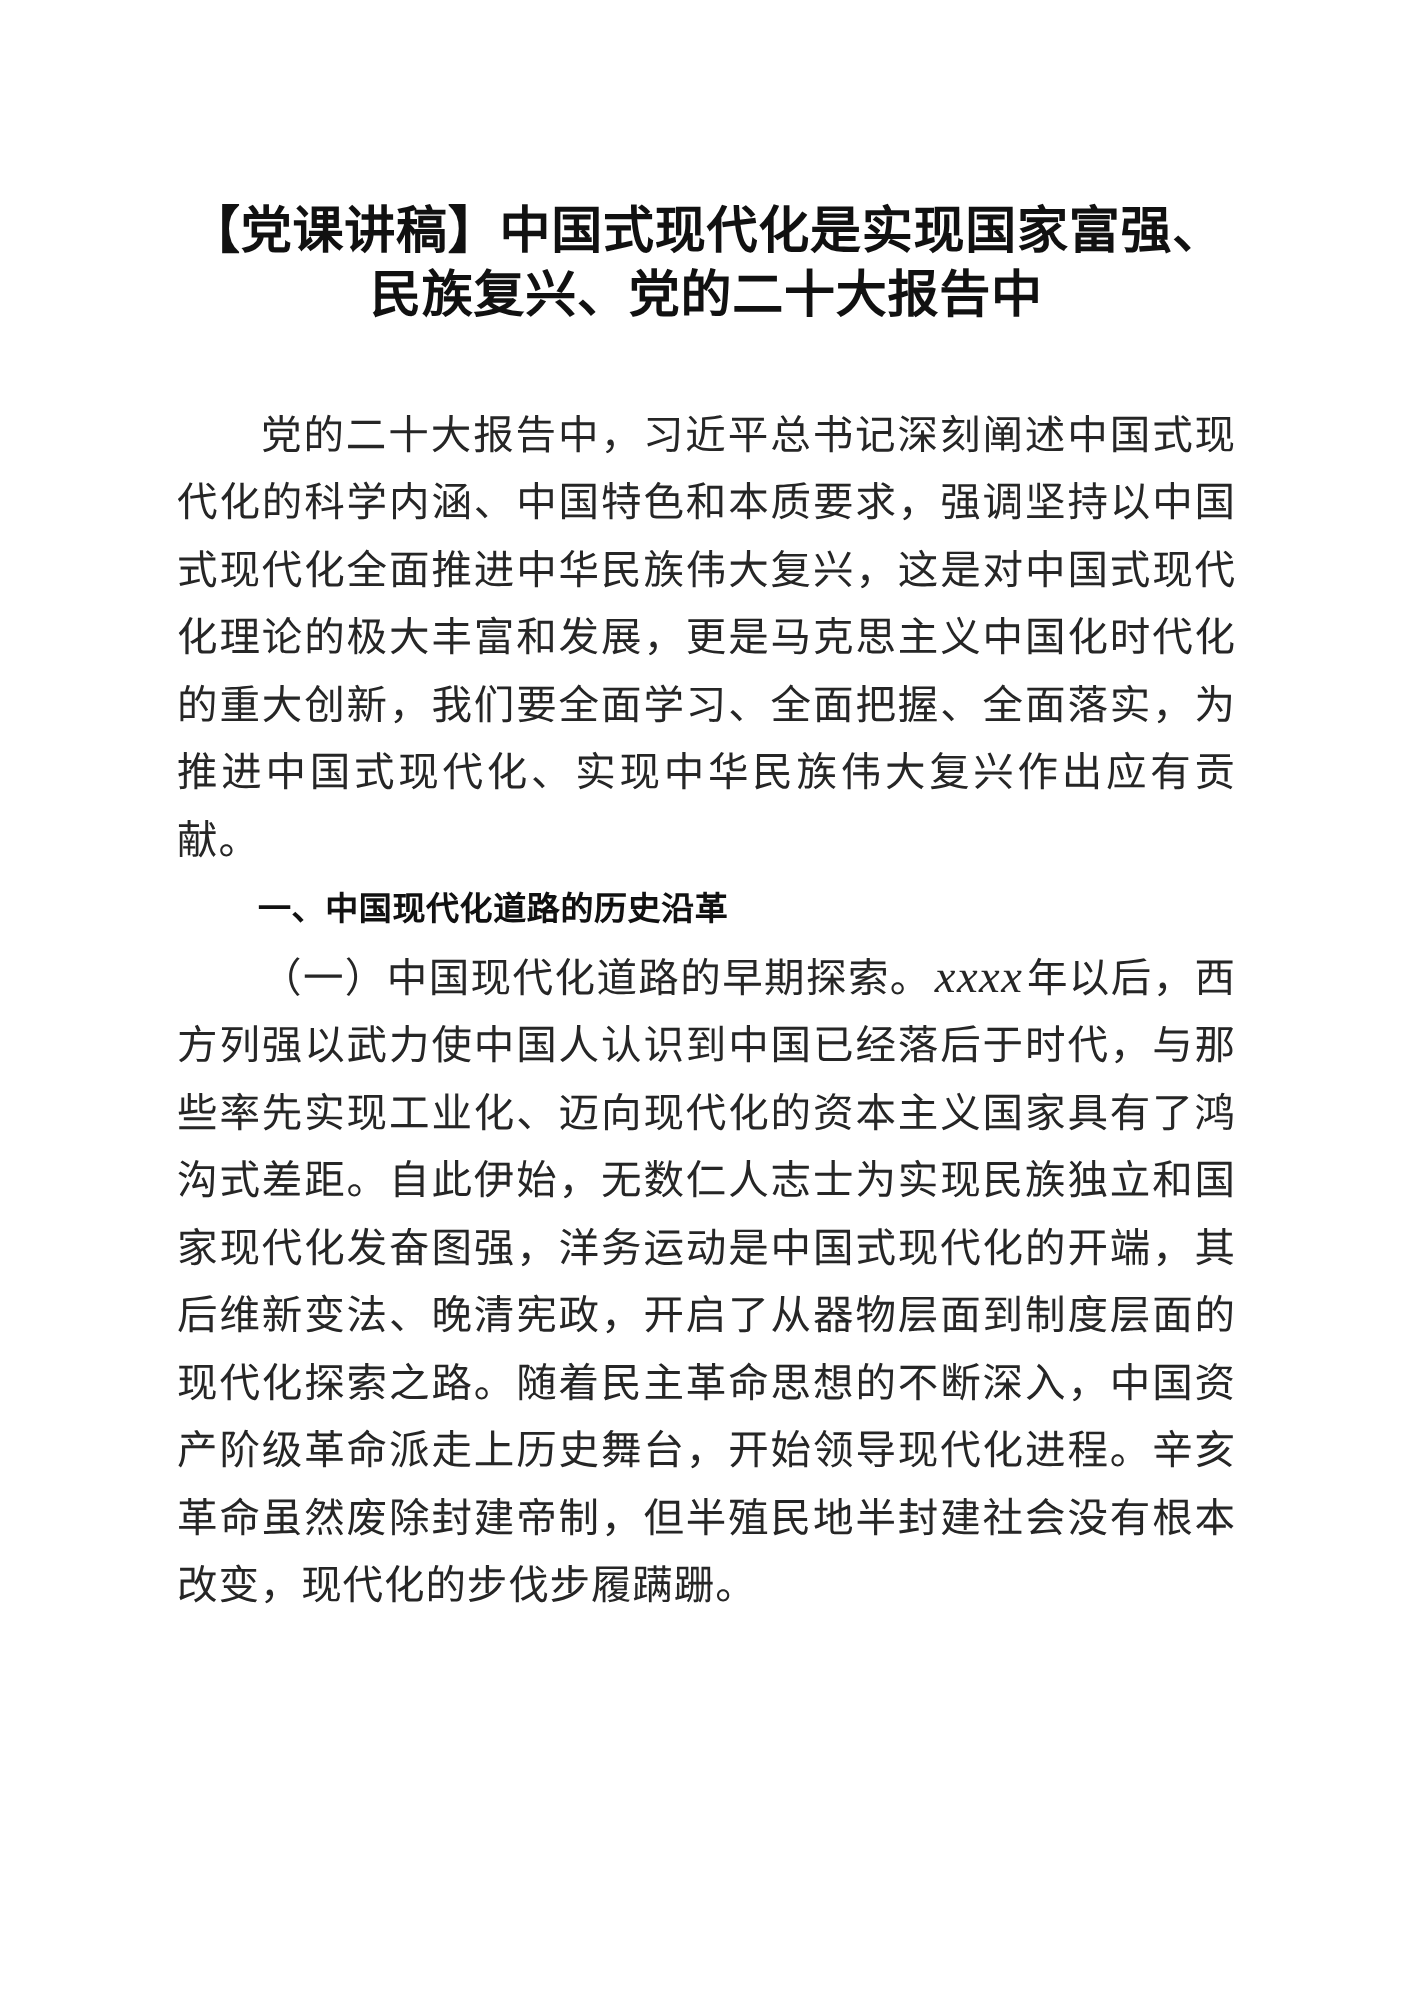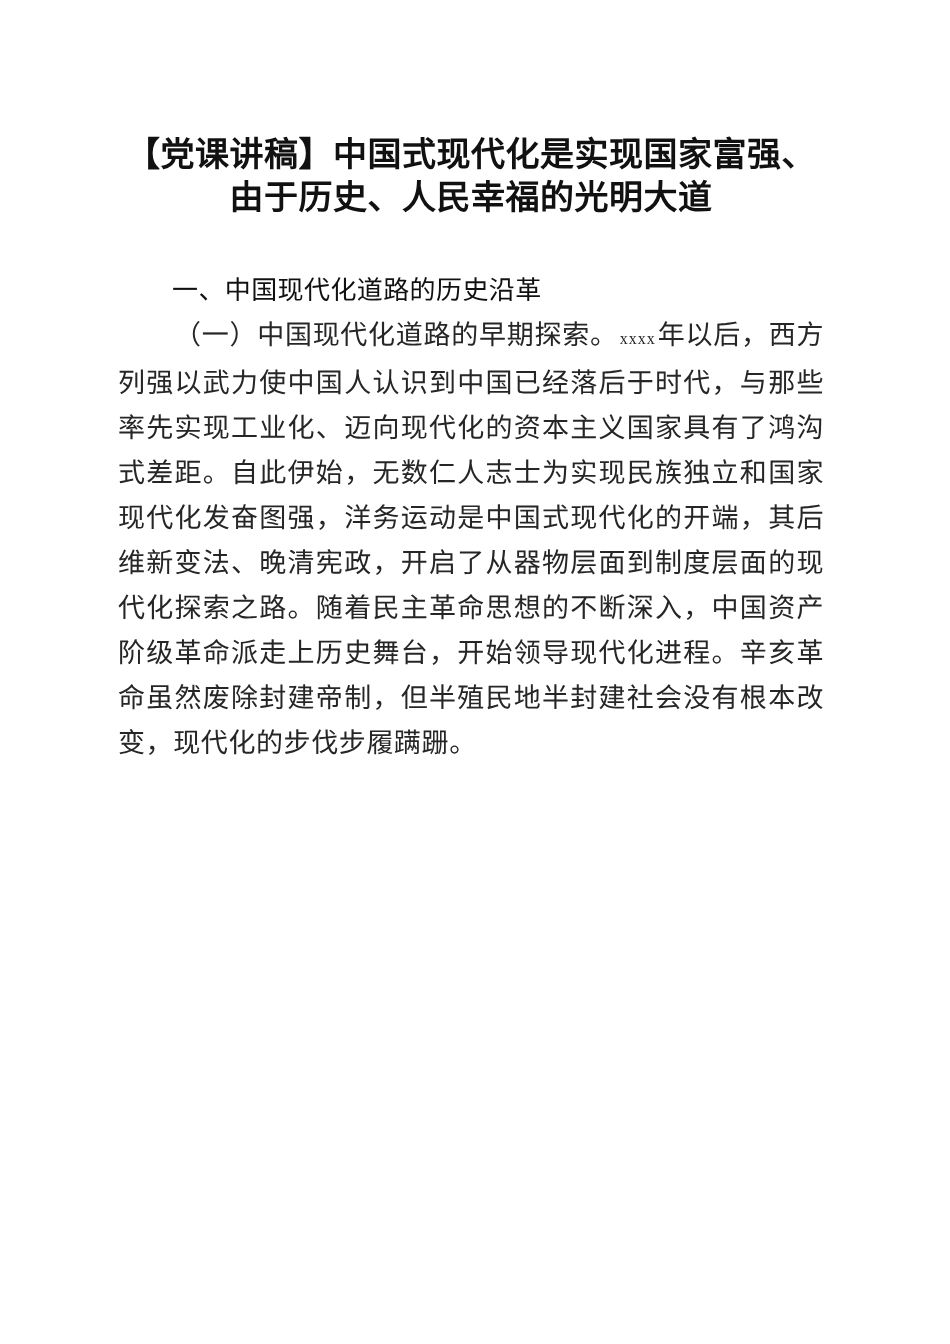--- a/index.html
+++ b/index.html
@@ -69,53 +69,55 @@
     text-indent: 56px;
     color: #262626;
     letter-spacing: 0.6px;
     font-weight: 400;
   }
 
   h2.section-head {
     margin: 0;
     padding: 0;
     font-family: "Liberation Sans", "DejaVu Sans", sans-serif;
-    font-size: 26px;
+    font-size: 22px;
     line-height: 45px;
-    font-weight: 400;
+    font-weight: 700;
     text-indent: 54px;
     color: #111111;
     letter-spacing: 0.4px;
   }
 
   .sub-lead {
     font-weight: 400;
     letter-spacing: 0.6px;
   }
 
   .latin {
     font-family: "Liberation Serif", "DejaVu Serif", serif;
-    font-size: 16px;
+    font-size: 31px;
     letter-spacing: 1px;
     padding: 0 2px;
+    font-style: italic;
   }
 </style>
 </head>
 <body>
 
 <div class="page">
   <div class="content">
 
     <h1 class="doc-title">
       <span>【党课讲稿】中国式现代化是实现国家富强、</span><br>
-      <span>由于历史、人民幸福的光明大道</span>
+      <span>民族复兴、党的二十大报告中</span>
     </h1>
 
     <div class="body-block">
 
+      <p class="para">党的二十大报告中，习近平总书记深刻阐述中国式现代化的科学内涵、中国特色和本质要求，强调坚持以中国式现代化全面推进中华民族伟大复兴，这是对中国式现代化理论的极大丰富和发展，更是马克思主义中国化时代化的重大创新，我们要全面学习、全面把握、全面落实，为推进中国式现代化、实现中华民族伟大复兴作出应有贡献。</p>
 
       <h2 class="section-head">一、中国现代化道路的历史沿革</h2>
 
 
       <p class="para"><span class="sub-lead">（一）中国现代化道路的早期探索。</span><span class="latin">xxxx</span><span>年以后，西方列强以武力使中国人认识到中国已经落后于时代，与那些率先实现工业化、迈向现代化的资本主义国家具有了鸿沟式差距。自此伊始，无数仁人志士为实现民族独立和国家现代化发奋图强，洋务运动是中国式现代化的开端，其后维新变法、晚清宪政，开启了从器物层面到制度层面的现代化探索之路。随着民主革命思想的不断深入，中国资产阶级革命派走上历史舞台，开始领导现代化进程。辛亥革命虽然废除封建帝制，但半殖民地半封建社会没有根本改变，现代化的步伐步履蹒跚。</span></p>
 
     </div>
   </div>
 </div>
 

